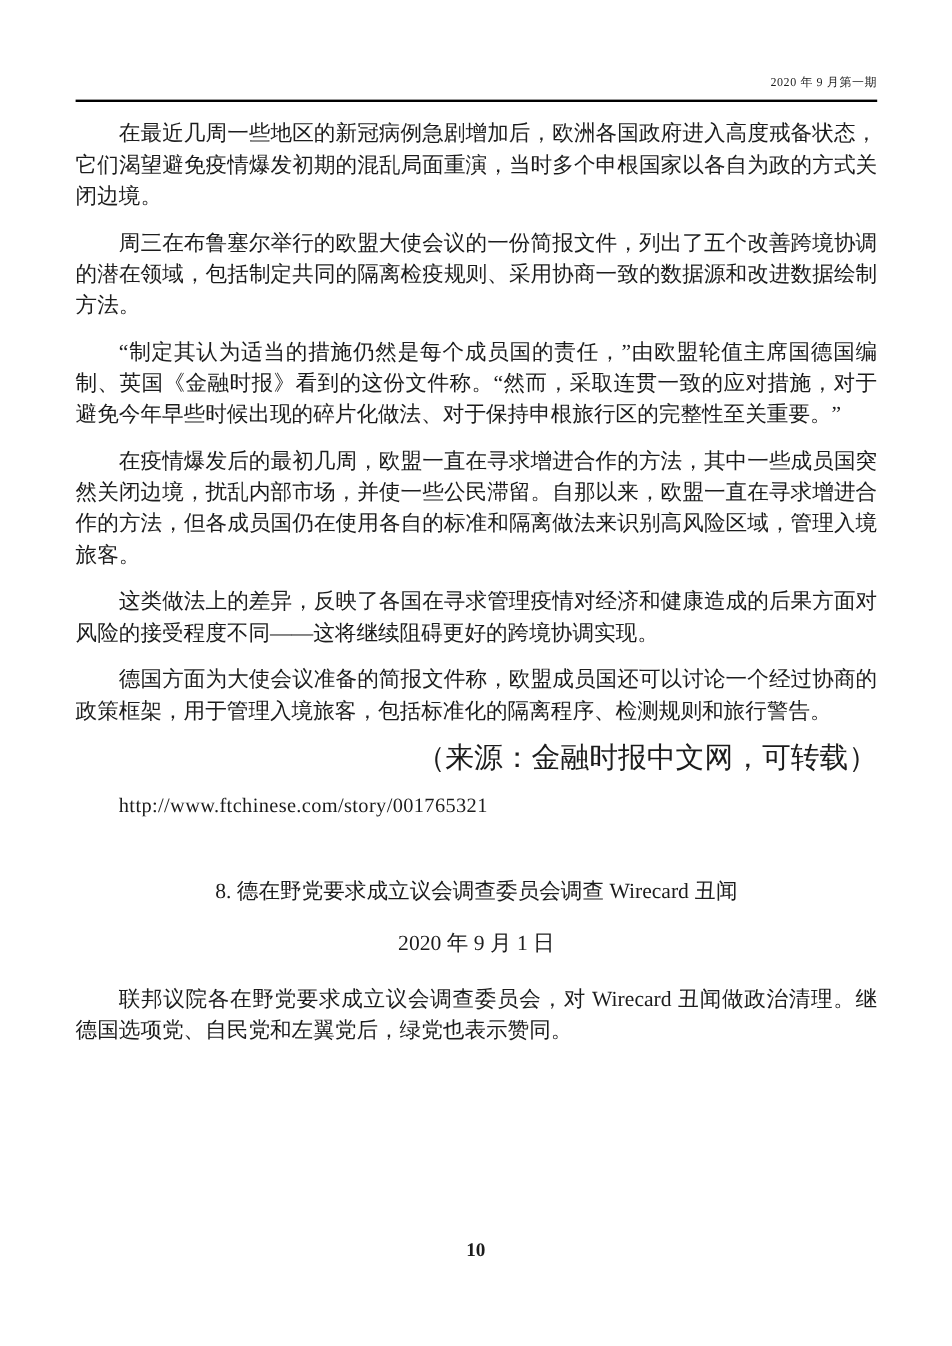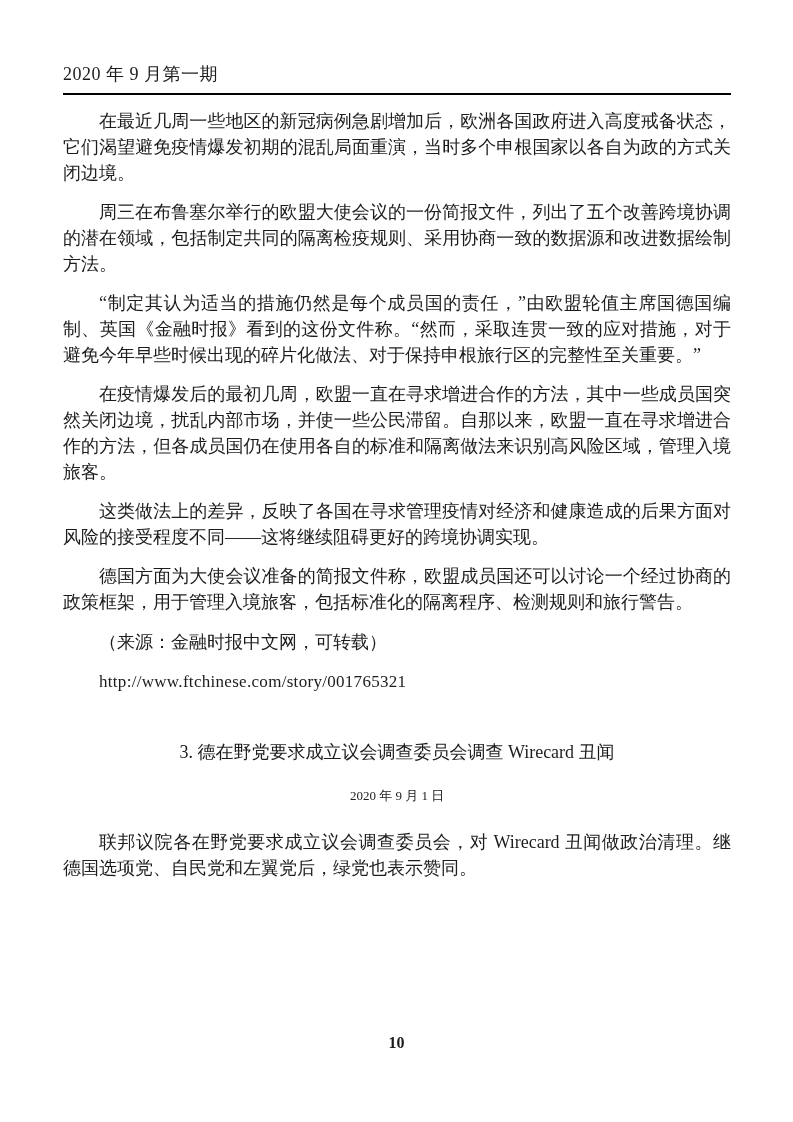--- a/index.html
+++ b/index.html
@@ -9,55 +9,56 @@
     width: 793px;
     height: 1122px;
     margin: 0 auto;
     background: #ffffff;
     font-family: "Liberation Serif", "DejaVu Serif", serif;
     color: #1c1c1c;
     padding: 62px 62px 0 63px;
     overflow: hidden;
   }
   .header-row {
-    text-align: left;
-    font-size: 18px;
+    text-align: right;
+    font-size: 10px;
     letter-spacing: 0.5px;
     padding-bottom: 7px;
     border-bottom: 2px solid #000000;
   }
   .body-text { margin-top: 1px; }
   .para {
     font-size: 18px;
     line-height: 26px;
     text-align: justify;
     text-indent: 2em;
     margin: 13px 0;
   }
   .source-line {
-    font-size: 18px;
+    font-size: 24px;
     line-height: 26px;
     text-indent: 2em;
     margin: 14px 0 13px 0;
+    text-align: right;
   }
   .url-line {
     font-size: 17px;
     line-height: 26px;
     margin: 14px 0 13px 36px;
     letter-spacing: 0.3px;
   }
   .section-heading {
     font-size: 18px;
     font-weight: normal;
     line-height: 26px;
     text-align: center;
     margin-top: 44px;
   }
   .article-date {
-    font-size: 13px;
+    font-size: 18px;
     line-height: 26px;
     text-align: center;
     margin: 18px 0 20px 0;
   }
   .page-number {
     position: absolute;
     left: 0;
     right: 0;
     bottom: 70px;
     text-align: center;
@@ -79,20 +80,20 @@
     <p class="para">周三在布鲁塞尔举行的欧盟大使会议的一份简报文件，列出了五个改善跨境协调的潜在领域，包括制定共同的隔离检疫规则、采用协商一致的数据源和改进数据绘制方法。</p>
     <p class="para">“制定其认为适当的措施仍然是每个成员国的责任，”由欧盟轮值主席国德国编制、英国《金融时报》看到的这份文件称。“然而，采取连贯一致的应对措施，对于避免今年早些时候出现的碎片化做法、对于保持申根旅行区的完整性至关重要。”</p>
     <p class="para">在疫情爆发后的最初几周，欧盟一直在寻求增进合作的方法，其中一些成员国突然关闭边境，扰乱内部市场，并使一些公民滞留。自那以来，欧盟一直在寻求增进合作的方法，但各成员国仍在使用各自的标准和隔离做法来识别高风险区域，管理入境旅客。</p>
     <p class="para">这类做法上的差异，反映了各国在寻求管理疫情对经济和健康造成的后果方面对风险的接受程度不同——这将继续阻碍更好的跨境协调实现。</p>
     <p class="para">德国方面为大使会议准备的简报文件称，欧盟成员国还可以讨论一个经过协商的政策框架，用于管理入境旅客，包括标准化的隔离程序、检测规则和旅行警告。</p>
     <p class="source-line">（来源：金融时报中文网，可转载）</p>
     <p class="url-line">http://www.ftchinese.com/story/001765321</p>
   </div>
 
   <div>
-    <h2 class="section-heading">3. 德在野党要求成立议会调查委员会调查 Wirecard 丑闻</h2>
+    <h2 class="section-heading">8. 德在野党要求成立议会调查委员会调查 Wirecard 丑闻</h2>
     <p class="article-date">2020 年 9 月 1 日</p>
     <p class="para">联邦议院各在野党要求成立议会调查委员会，对 Wirecard 丑闻做政治清理。继德国选项党、自民党和左翼党后，绿党也表示赞同。</p>
   </div>
 
   <div class="page-number">10</div>
 
 </div>
 
 </body></html>

